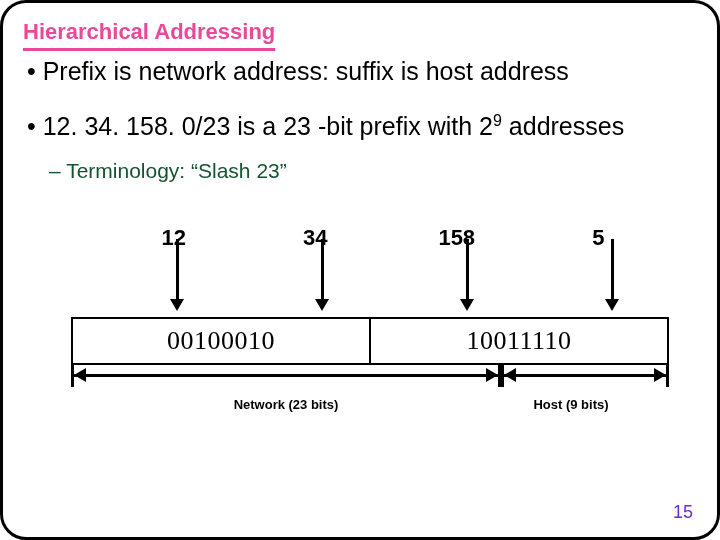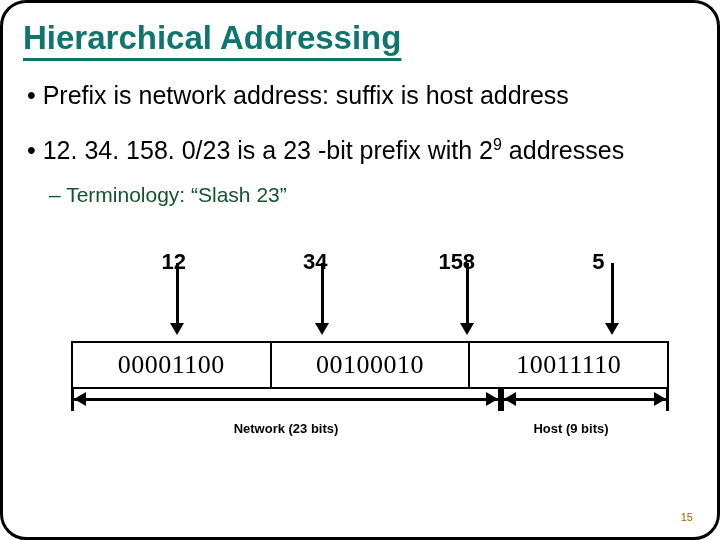--- a/index.html
+++ b/index.html
@@ -13,30 +13,30 @@
   .slide {
     position: relative;
     box-sizing: border-box;
     width: 720px;
     height: 540px;
     padding: 10px 18px;
     border: 3.5px solid #000;
     border-radius: 26px;
   }
   .title {
-    font-size: 33px;
+    font-size: 22px;
     font-weight: 700;
-    color: #0f766e;
+    color: #ec4899;
     margin: 6px 0 6px 2px;
     text-decoration: underline;
     text-decoration-thickness: 3px;
     text-underline-offset: 9px;
   }
   .bullets {
-    margin-top: 24px;
+    margin-top: 12px;
   }
   .b1 {
     font-size: 25px;
     color: #000;
     margin: 8px 0 18px 6px;
   }
   .b1 sup { font-size: 16px; }
   .b1-2 { margin-top: 26px; }
   .b2 {
     font-size: 21px;
@@ -147,22 +147,22 @@
     top: 188px;
     font-size: 13px;
     font-weight: 700;
     text-align: center;
   }
 
   .pagenum {
     position: absolute;
     right: 24px;
     bottom: 14px;
-    font-size: 11px;
-    color: #a16207;
+    font-size: 18px;
+    color: #6d28d9;
   }
 </style>
 </head>
 <body>
 
 <div class="slide">
 
   <div class="title">Hierarchical Addressing</div>
 
   <div class="bullets">
@@ -197,21 +197,20 @@
     <div class="arrow" style="left:445px;">
         <div class="line"></div>
         <div class="head"></div>
       </div>
     <div class="arrow" style="left:590px;">
         <div class="line"></div>
         <div class="head"></div>
       </div>
 
     <div class="bin-box">
-      <div class="bin-cell">00001100</div>
       <div class="bin-cell">00100010</div>
       <div class="bin-cell">10011110</div>
     </div>
 
     <div class="range" style="left:50px; width:430px;">
       <div class="tick left"></div>
       <div class="lhead"></div>
       <div class="hline"></div>
       <div class="rhead"></div>
       <div class="tick right"></div>

